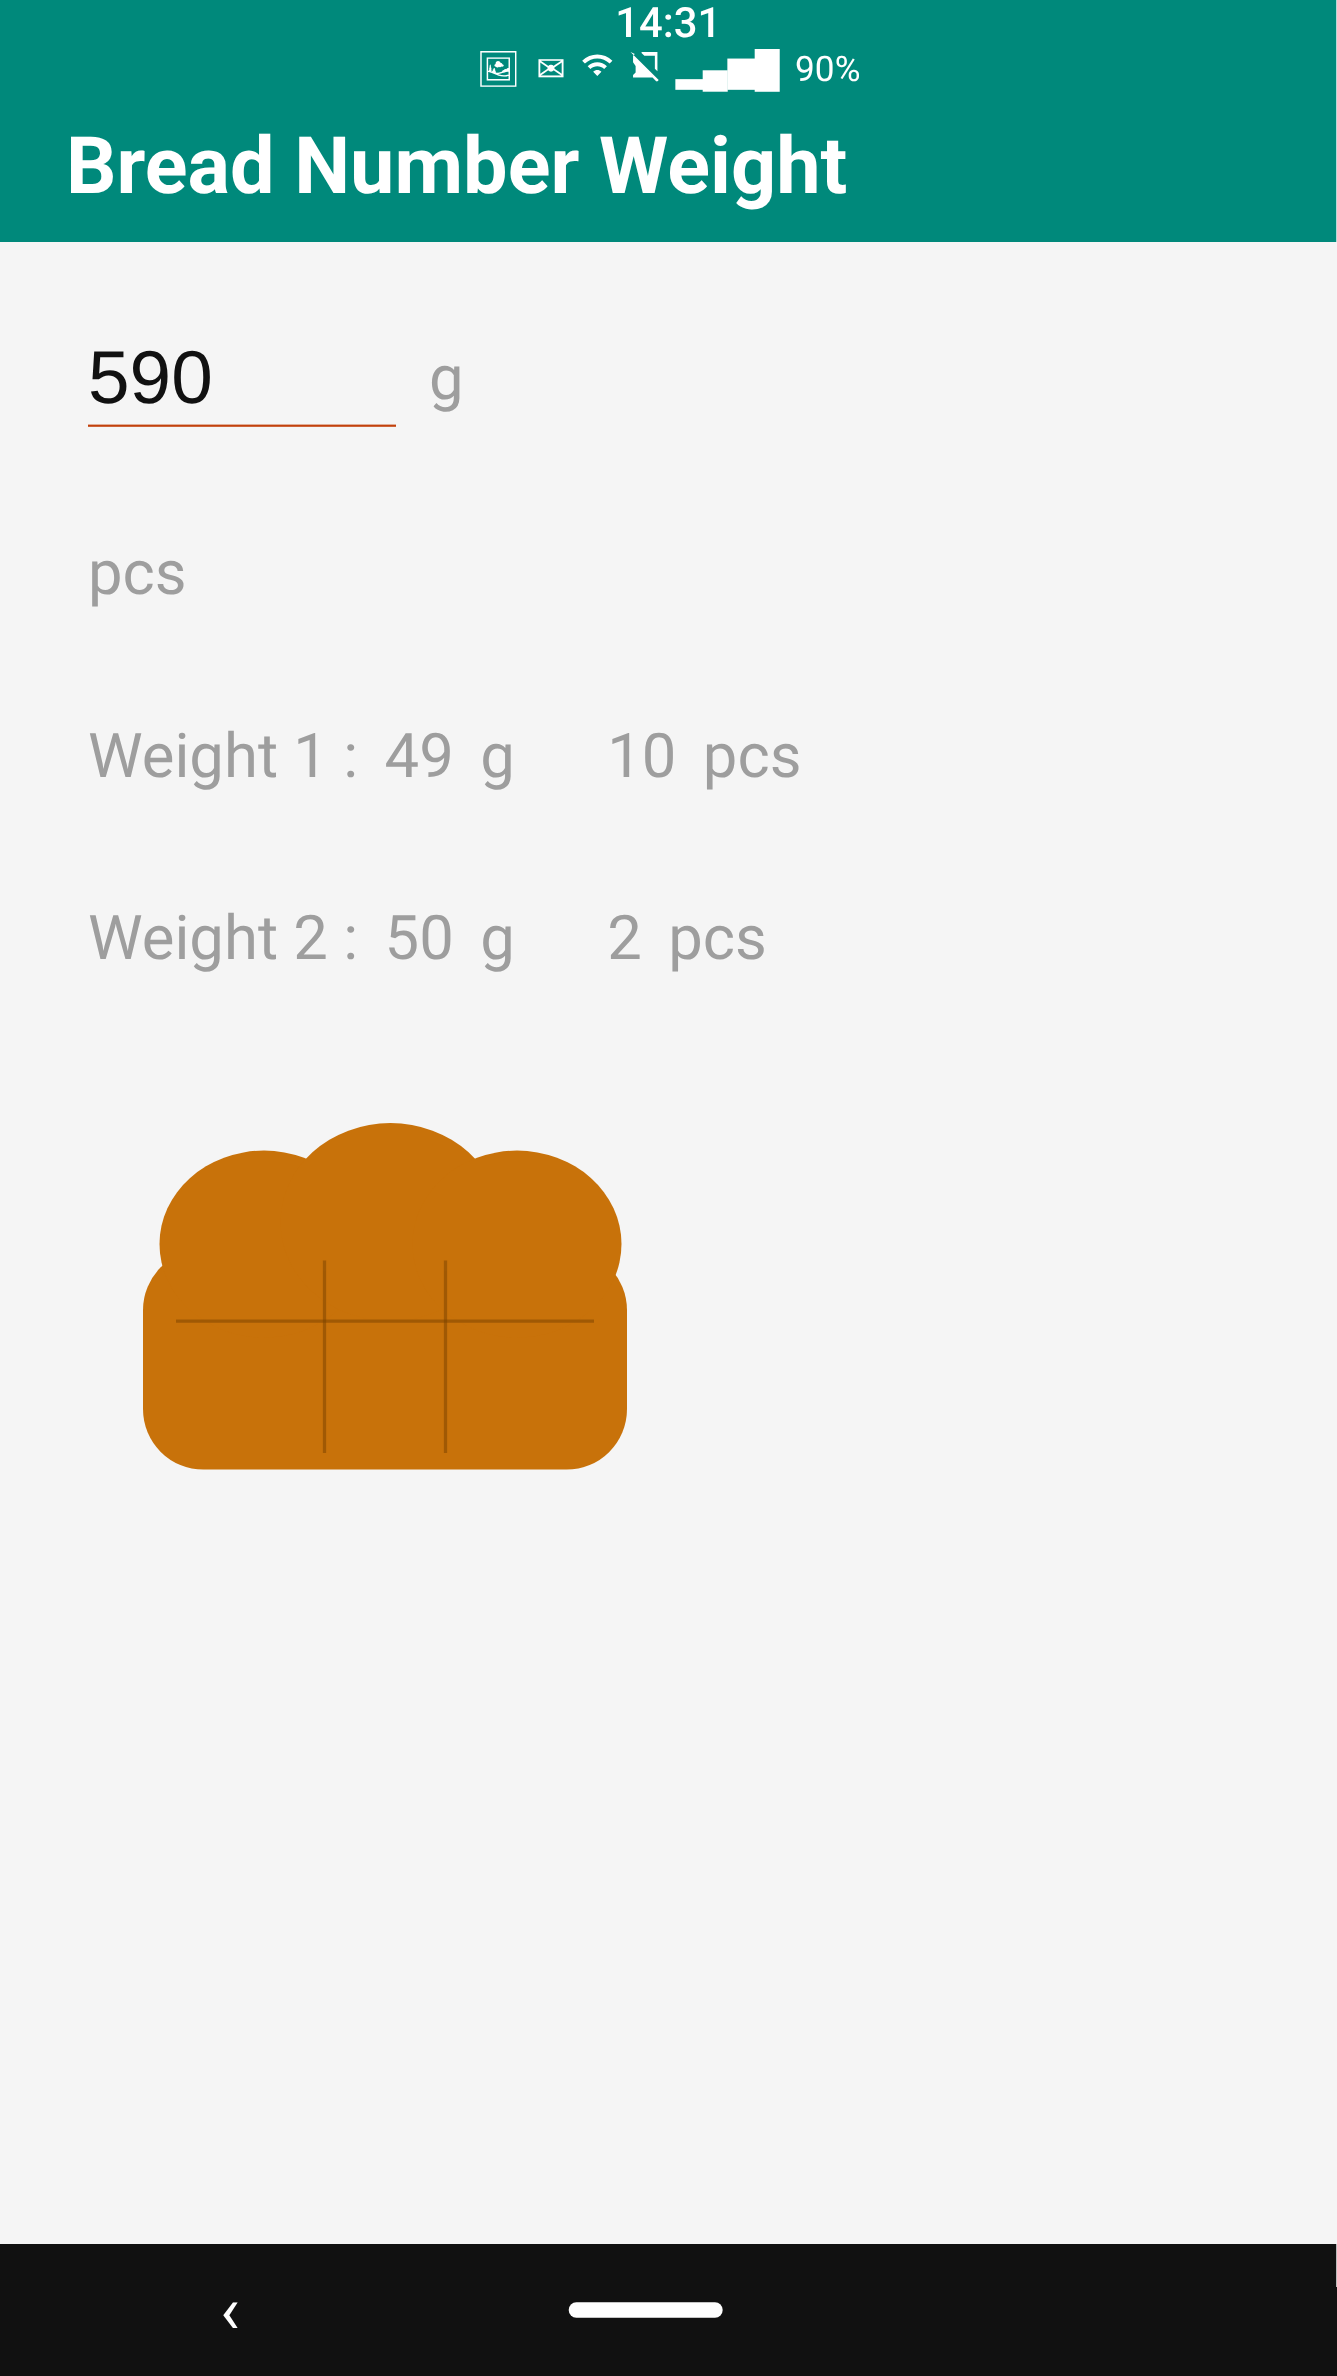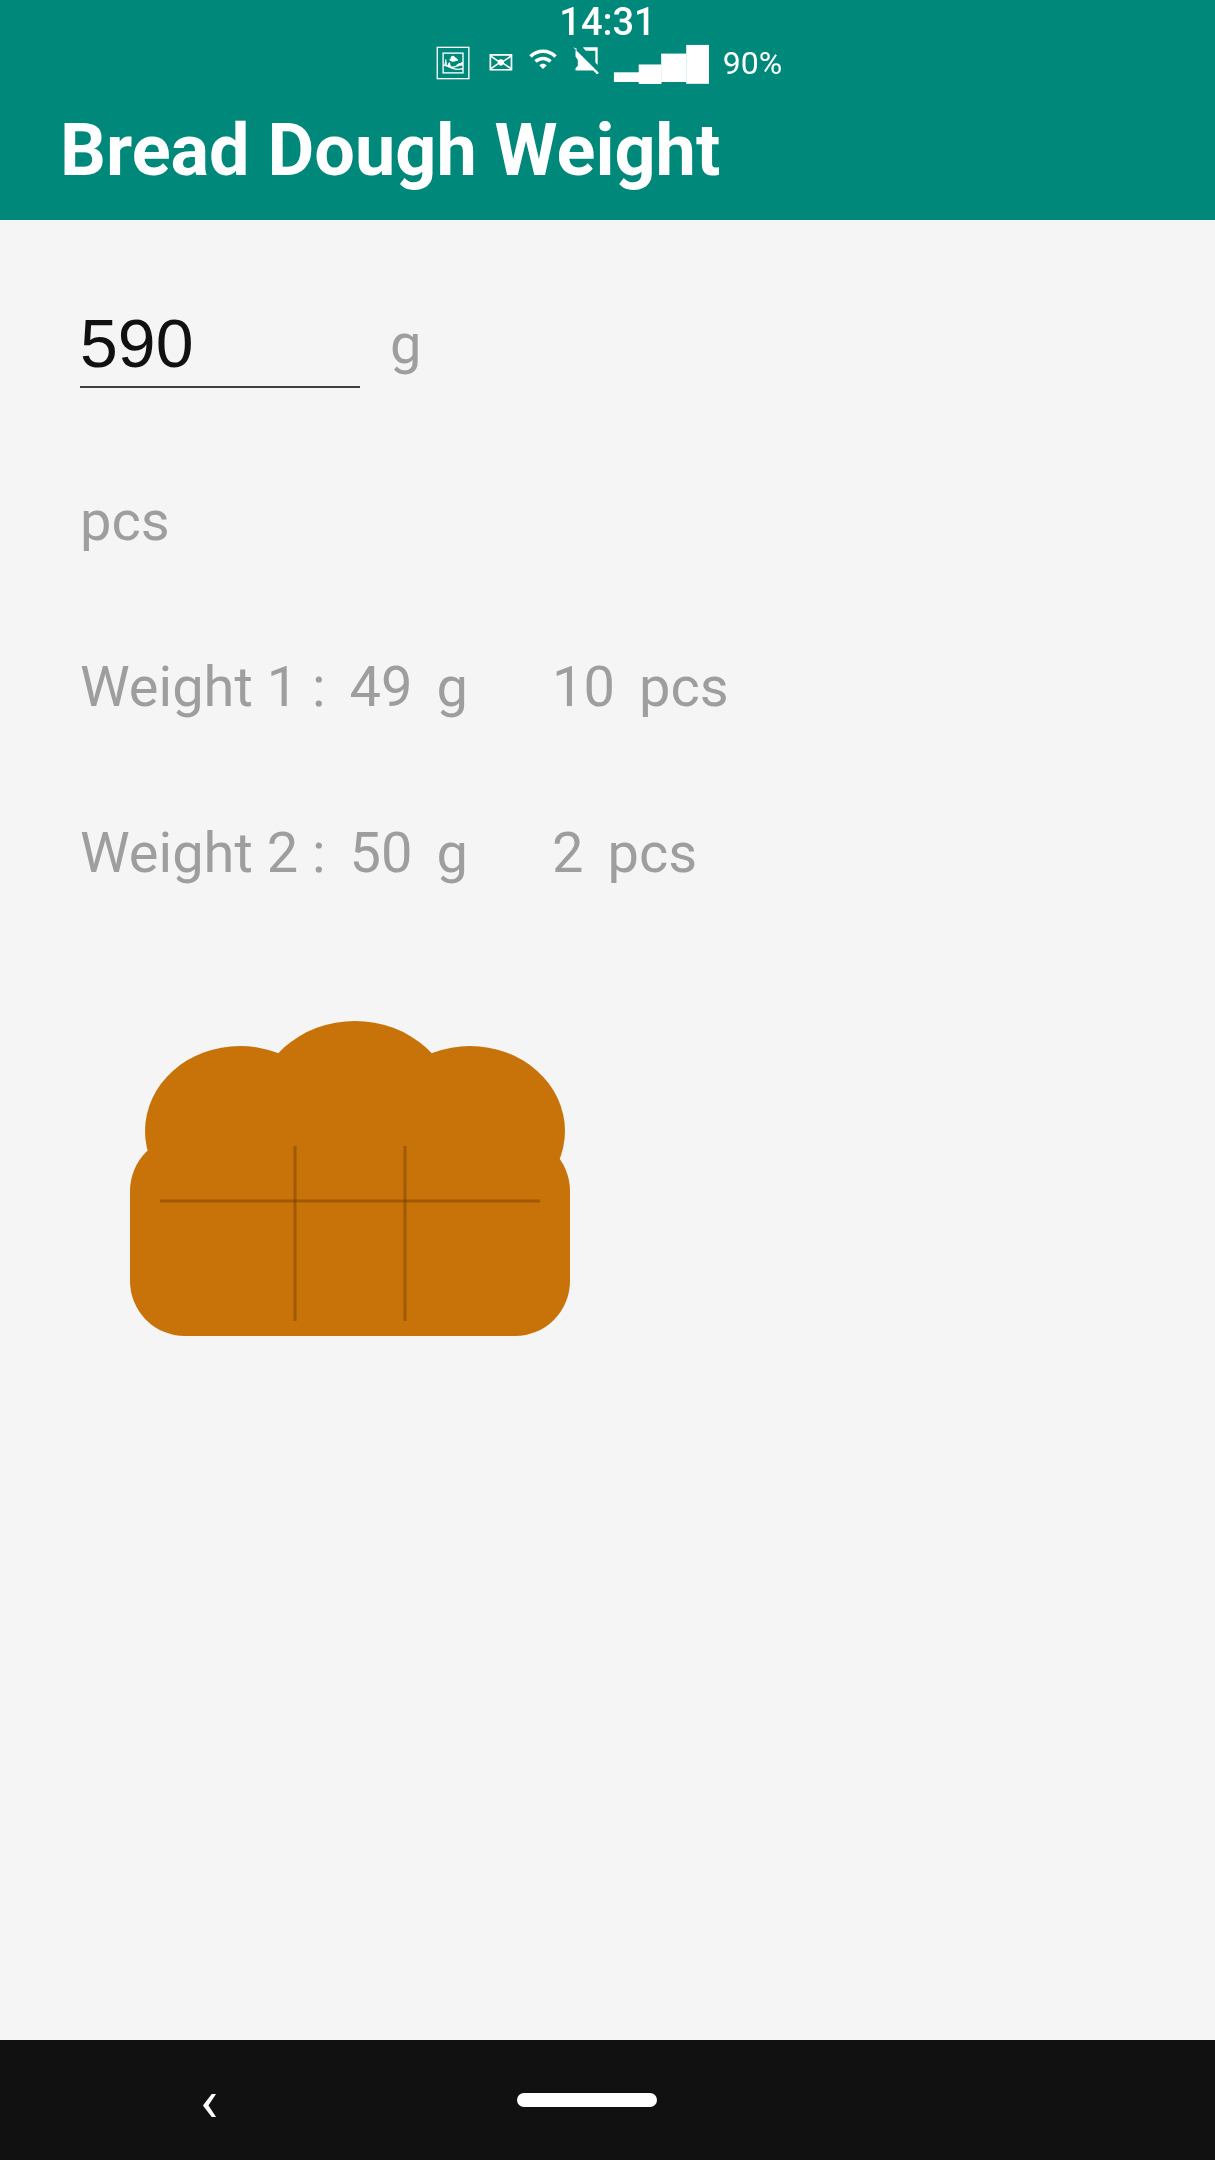--- a/index.html
+++ b/index.html
@@ -86,21 +86,21 @@
 
     .input-label {
       color: #9e9e9e;
       font-size: 56px;
       font-weight: 400;
       white-space: nowrap;
     }
 
     .input-field {
       border: none;
-      border-bottom: 2px solid #404040;
+      border-bottom: 2px solid #c2410c;
       background: transparent;
       font-size: 68px;
       font-weight: 400;
       color: #111;
       width: 280px;
       text-align: left;
       outline: none;
       padding: 4px 0;
     }
 
@@ -200,21 +200,21 @@
       <svg width="28" height="28" viewBox="0 0 24 24" fill="white">
           <path d="M1 1l22 22-1.41 1.41L18.18 21H3v-2l2-2v-5l-2-3V4l1.41-1.41L1 1zm21 0v15.18l-2-2V4h-8.18L9.41 1.59 10 1z"></path>
         </svg>
     </span>
     <span class="status-icon">▂▄▆█</span>
     <span class="battery-text">90%</span>
   </div>
 </div>
 
 <div class="app-bar">
-  <span class="app-title">Bread Dough Weight</span>
+  <span class="app-title">Bread Number Weight</span>
 </div>
 
 <div class="main-content">
 
   <div class="input-row">
     <input class="input-field" type="number" value="590" style="">
     <span class="input-unit">g</span>
   </div>
 
   <div class="input-row">

